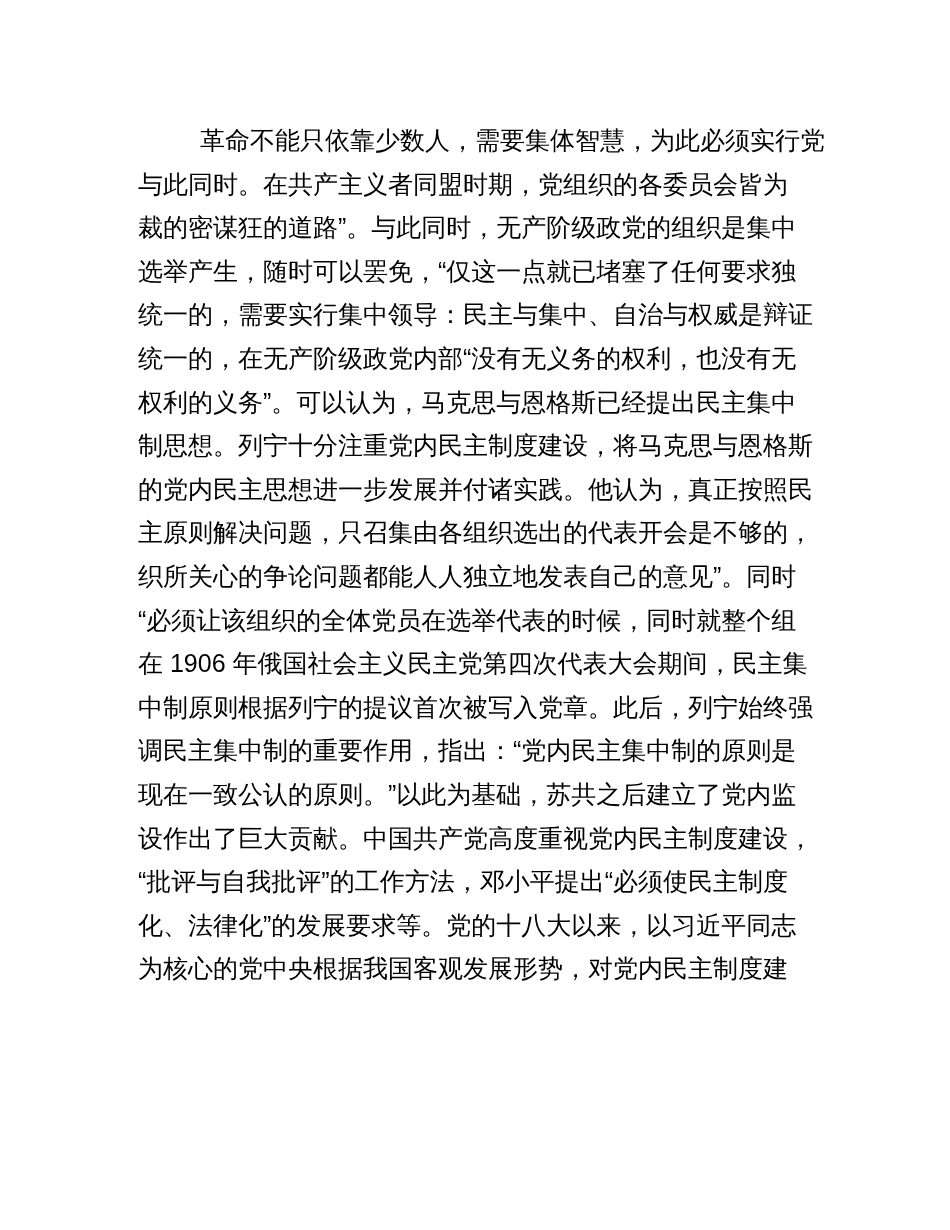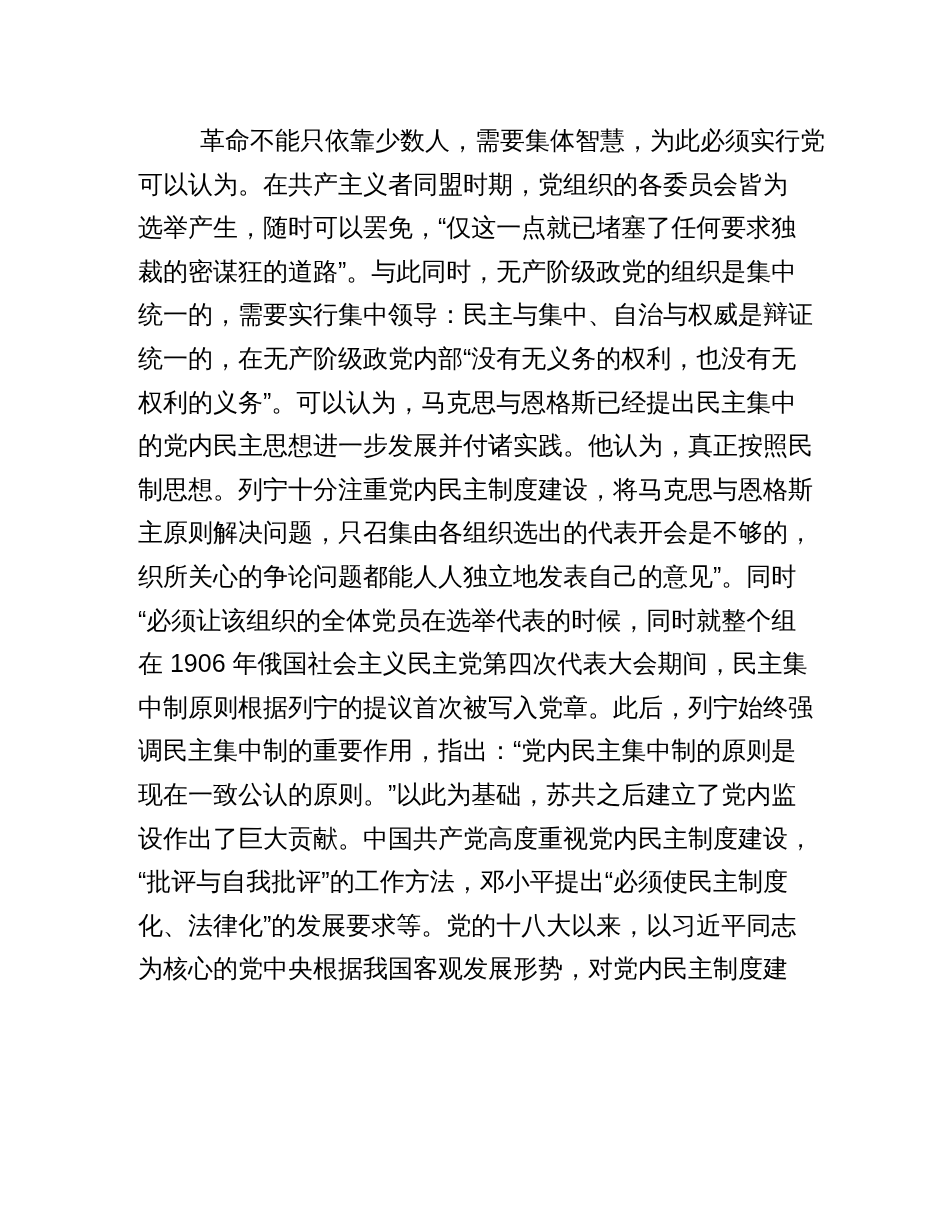--- a/index.html
+++ b/index.html
@@ -35,28 +35,28 @@
   .line:first-child {
     text-indent: 62px;
   }
 </style>
 </head>
 <body style="background: rgb(255, 255, 255);">
 
 <div class="page">
   <div class="text-block" style="color: rgb(0, 0, 0); text-indent: 0px;">
       <div class="line" style="text-indent: 62px;">革命不能只依靠少数人，需要集体智慧，为此必须实行党</div>
-      <div class="line">可以认为。在共产主义者同盟时期，党组织的各委员会皆为</div>
+      <div class="line">与此同时。在共产主义者同盟时期，党组织的各委员会皆为</div>
+      <div class="line">裁的密谋狂的道路”。与此同时，无产阶级政党的组织是集中</div>
       <div class="line">选举产生，随时可以罢免，“仅这一点就已堵塞了任何要求独</div>
-      <div class="line">裁的密谋狂的道路”。与此同时，无产阶级政党的组织是集中</div>
       <div class="line">统一的，需要实行集中领导：民主与集中、自治与权威是辩证</div>
       <div class="line">统一的，在无产阶级政党内部“没有无义务的权利，也没有无</div>
       <div class="line">权利的义务”。可以认为，马克思与恩格斯已经提出民主集中</div>
+      <div class="line">制思想。列宁十分注重党内民主制度建设，将马克思与恩格斯</div>
       <div class="line">的党内民主思想进一步发展并付诸实践。他认为，真正按照民</div>
-      <div class="line">制思想。列宁十分注重党内民主制度建设，将马克思与恩格斯</div>
       <div class="line">主原则解决问题，只召集由各组织选出的代表开会是不够的，</div>
       <div class="line">织所关心的争论问题都能人人独立地发表自己的意见”。同时</div>
       <div class="line">“必须让该组织的全体党员在选举代表的时候，同时就整个组</div>
       <div class="line">在 1906 年俄国社会主义民主党第四次代表大会期间，民主集</div>
       <div class="line">中制原则根据列宁的提议首次被写入党章。此后，列宁始终强</div>
       <div class="line">调民主集中制的重要作用，指出：“党内民主集中制的原则是</div>
       <div class="line">现在一致公认的原则。”以此为基础，苏共之后建立了党内监</div>
       <div class="line">设作出了巨大贡献。中国共产党高度重视党内民主制度建设，</div>
       <div class="line">“批评与自我批评”的工作方法，邓小平提出“必须使民主制度</div>
       <div class="line">化、法律化”的发展要求等。党的十八大以来，以习近平同志</div>

